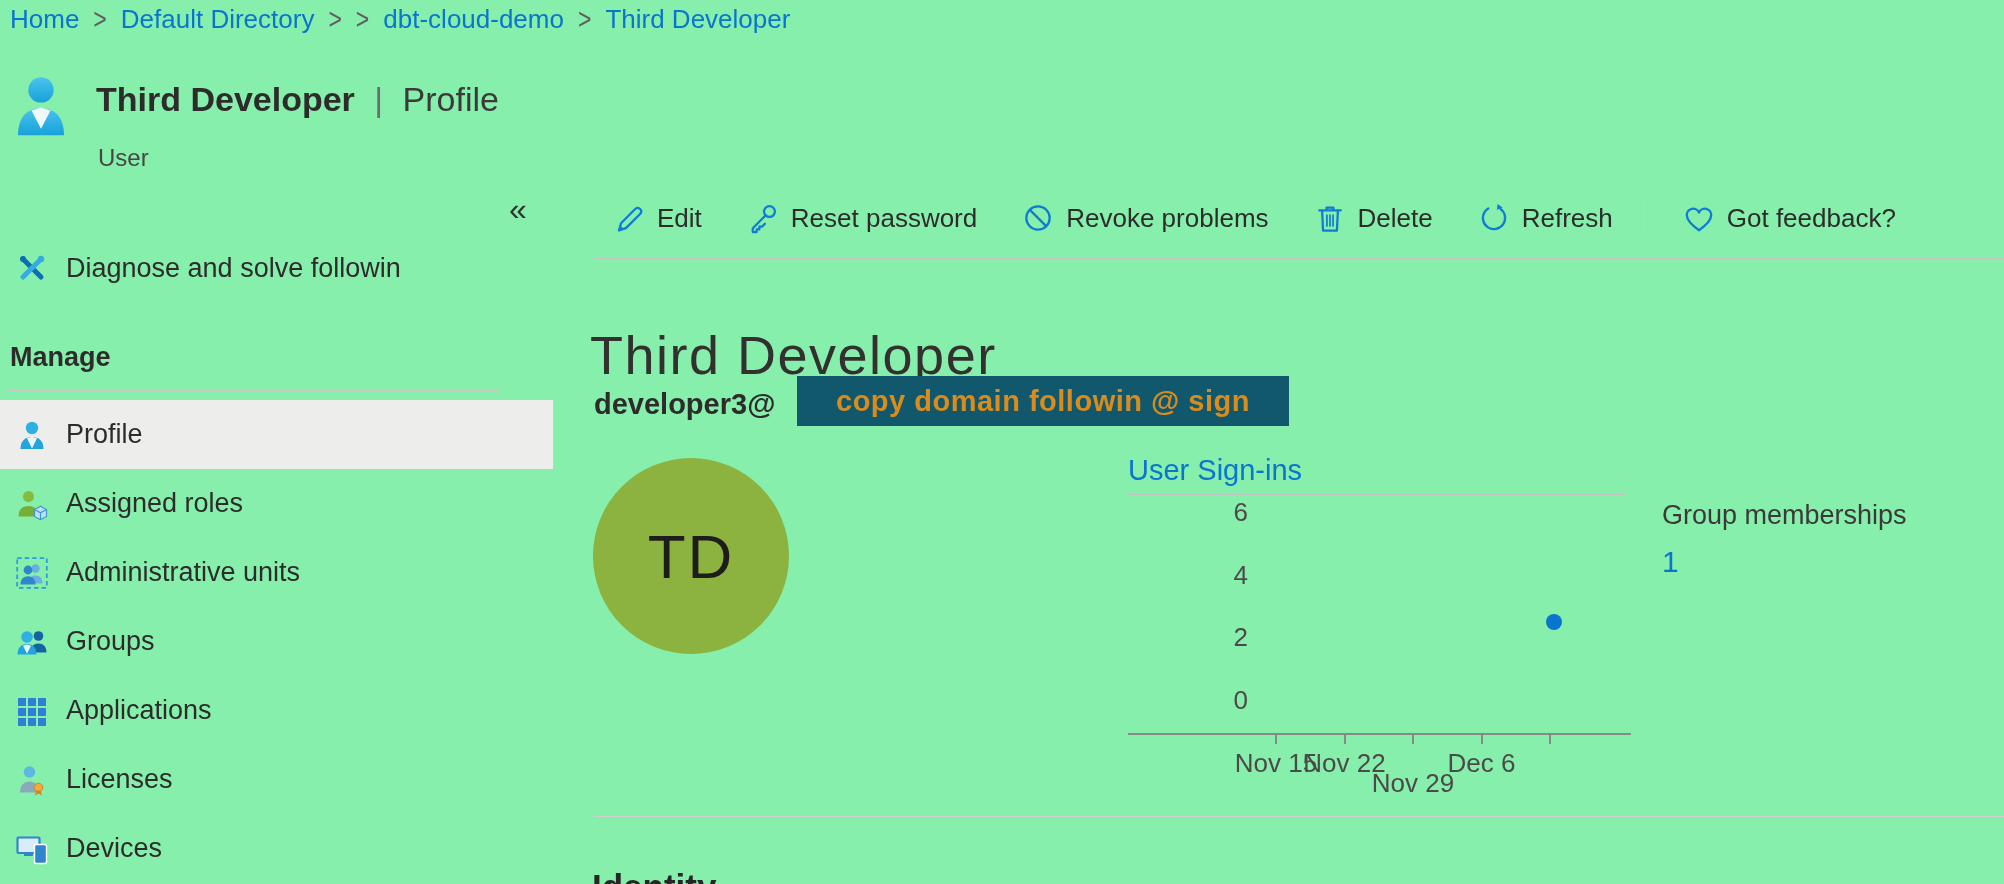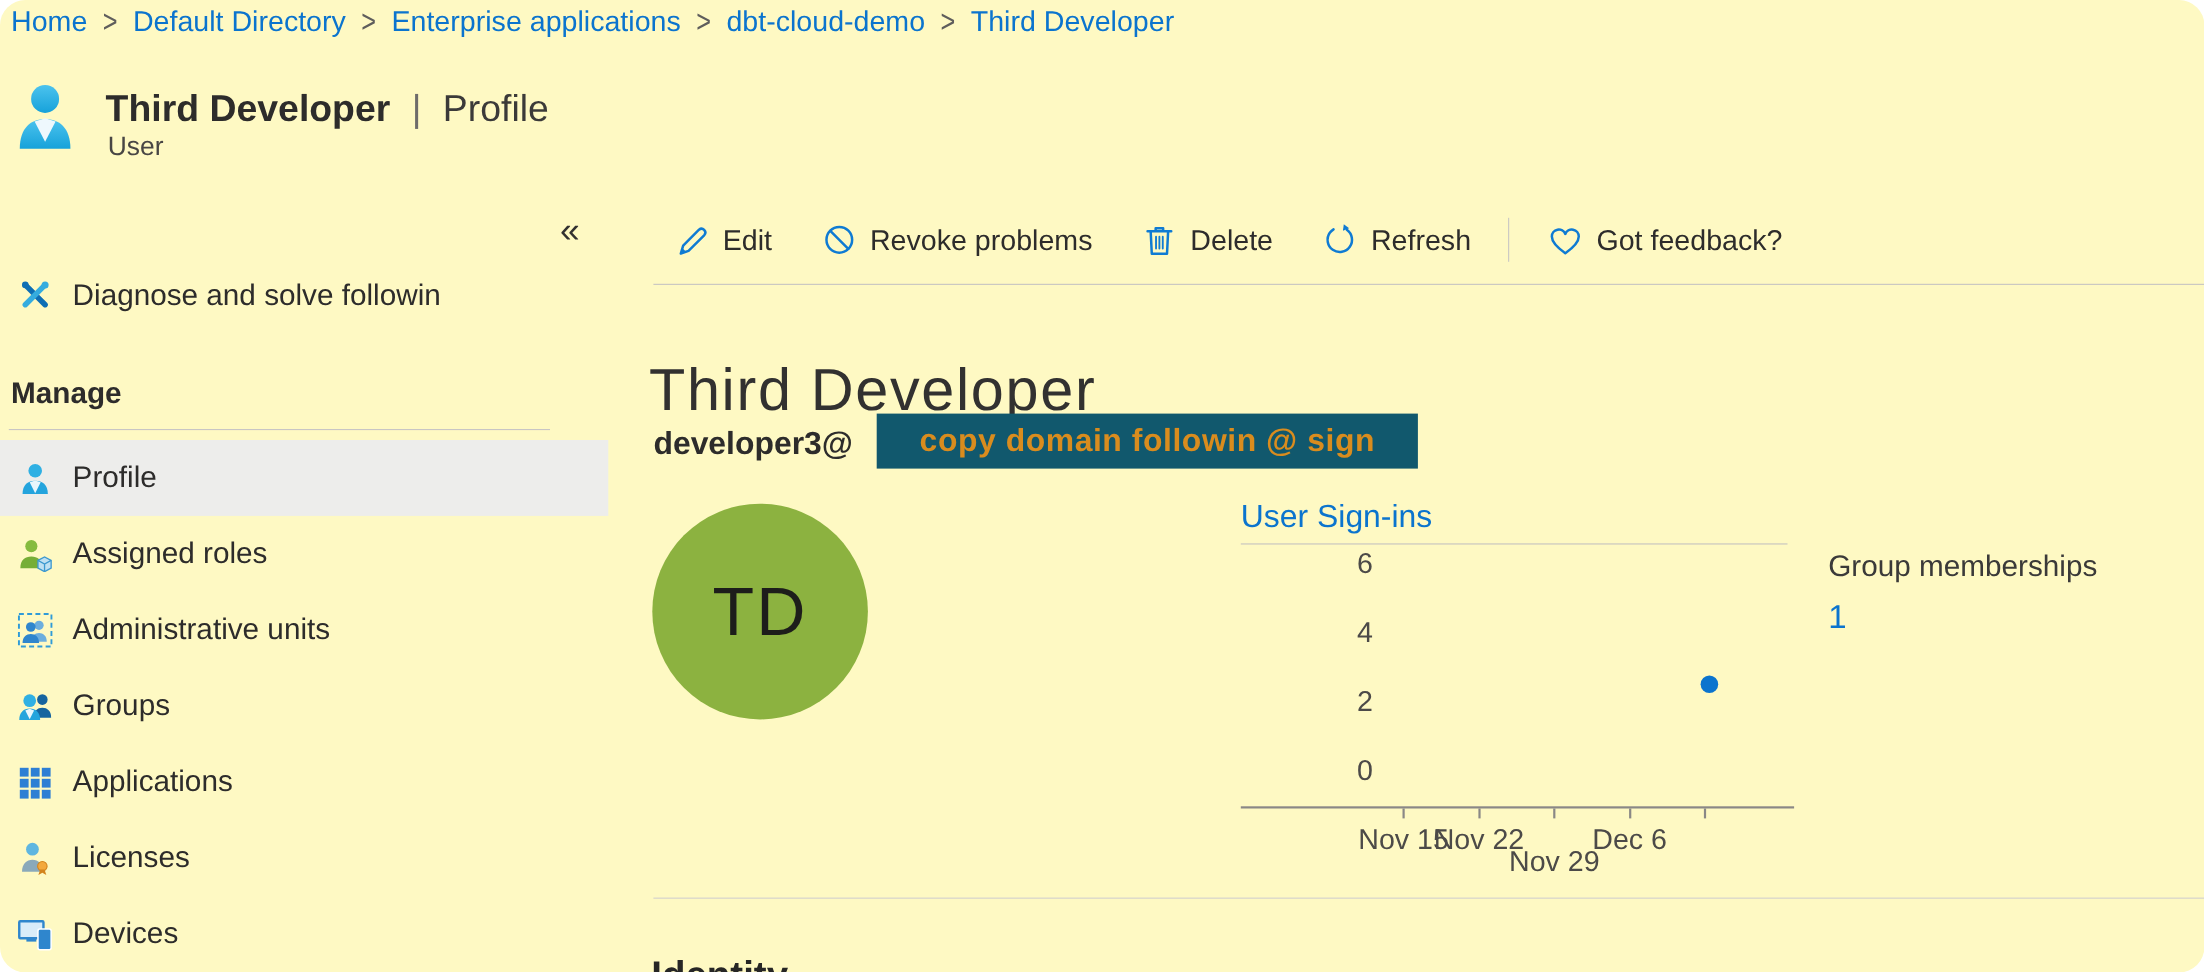--- a/index.html
+++ b/index.html
@@ -1,30 +1,30 @@
 <!DOCTYPE html>
 <html><head>
 <meta charset="utf-8">
 <style>
   html,body{margin:0;padding:0;background:#fff;}
-  .page{position:relative;width:2004px;height:884px;background:#fef9c3;overflow:hidden;
-        font-family:"Liberation Sans","DejaVu Sans",sans-serif;color:#323130;border-radius:23px;}
+  .page{position:relative;width:2004px;height:884px;background:#86efac;overflow:hidden;
+        font-family:"Liberation Sans","DejaVu Sans",sans-serif;color:#323130;}
 
   
   .breadcrumb{position:absolute;left:10px;top:4px;display:flex;align-items:center;gap:14px;font-size:26px;}
   .breadcrumb a{color:#0b74ce;text-decoration:none;cursor:pointer;}
   .crumb-sep{color:#5f5e5c;font-size:23px;transform:scaleY(1.25);}
 
   
   .hdr-icon{position:absolute;left:14px;top:74px;width:54px;height:62px;}
   .page-title{position:absolute;left:96px;top:52px;font-size:34px;white-space:nowrap;}
   .page-title .name{font-weight:700;color:#2d2c2b;}
   .page-title .pipe{font-weight:400;color:#6e6c6a;margin:0 10px;}
   .page-title .section{font-weight:400;color:#3b3a39;}
-  .subtitle{position:absolute;left:98px;top:120px;font-size:24px;color:#484644;}
+  .subtitle{position:absolute;left:98px;top:144px;font-size:24px;color:#484644;}
 
   
   .collapse-btn{position:absolute;left:503px;top:192px;font-size:32px;color:#323130;background:none;border:none;cursor:pointer;line-height:1;}
   .sidebar{position:absolute;left:0;top:0;width:553px;height:884px;}
   .nav-item{position:absolute;left:0;width:553px;height:69px;display:flex;align-items:center;cursor:pointer;}
   .nav-item .nicon{position:absolute;left:16px;width:32px;height:32px;}
   .nav-item .nlabel{position:absolute;left:66px;font-size:27px;color:#2d2c2b;white-space:nowrap;}
   .nav-item.selected{background:#ededeb;}
   .nav-diagnose{top:242px;height:52px;}
   .section-label{position:absolute;left:10px;top:342px;font-size:27px;font-weight:700;color:#2d2c2b;}
@@ -69,21 +69,20 @@
 </head>
 <body>
 
 <div class="page">
 
   <nav class="breadcrumb">
     <a>Home</a>
     <span class="crumb-sep">&gt;</span>
     <a>Default Directory</a>
     <span class="crumb-sep">&gt;</span>
-    <a>Enterprise applications</a>
     <span class="crumb-sep">&gt;</span>
     <a>dbt-cloud-demo</a>
     <span class="crumb-sep">&gt;</span>
     <a>Third Developer</a>
   </nav>
 
   <span class="hdr-icon">
     <svg class="ic" viewBox="0 0 34 38" width="54" height="62">
       <defs>
           <linearGradient id="hg" x1="0" y1="0" x2="0" y2="1">
@@ -216,20 +215,29 @@
 
   <div class="toolbar">
     <button class="tb-btn">
       <span>
         <svg class="ic" viewBox="0 0 30 30" width="34" height="34" fill="none" stroke="#0f7bd3" stroke-width="2" stroke-linejoin="round" stroke-linecap="round">
           <path d="M6.1 26 l1.9-6.4 L20.7 6.9 a3.05 3.05 0 0 1 4.3 4.3 L12.3 23.9 z"></path>
           <path d="M7.3 21.6 l-1.2 4.4 4.4-1.2 z" fill="#0f7bd3" stroke="none"></path>
         </svg>
       </span>
       <span>Edit</span>
+    </button>
+    <button class="tb-btn">
+      <span>
+        <svg class="ic" viewBox="0 0 30 30" width="34" height="34" fill="none" stroke="#0f7bd3" stroke-width="2" stroke-linejoin="round" stroke-linecap="round">
+          <circle cx="20.7" cy="9.3" r="4.8"></circle>
+          <path d="M17.3 12.7 L6 24 v3.4 h3.4 v-2.4 h2.4 v-2.4 h2.4 l2.5-2.5"></path>
+        </svg>
+      </span>
+      <span>Reset password</span>
     </button>
     <button class="tb-btn">
       <span>
         <svg class="ic" viewBox="0 0 30 30" width="34" height="34" fill="none" stroke="#0f7bd3" stroke-width="2" stroke-linecap="round">
           <circle cx="15" cy="15" r="10.3"></circle>
           <path d="M7.8 7.8 L22.2 22.2"></path>
         </svg>
       </span>
       <span>Revoke problems</span>
     </button>

